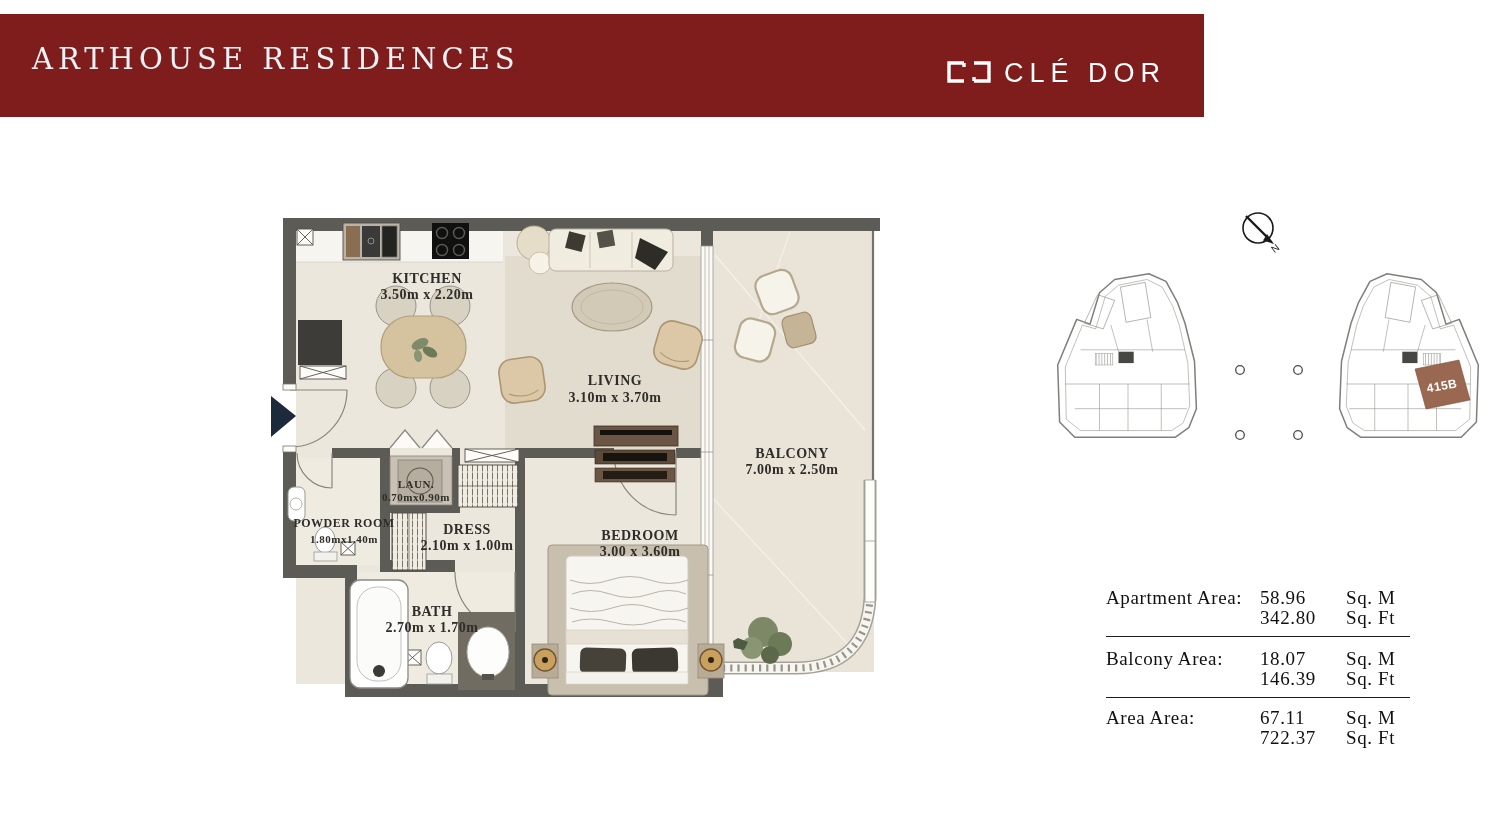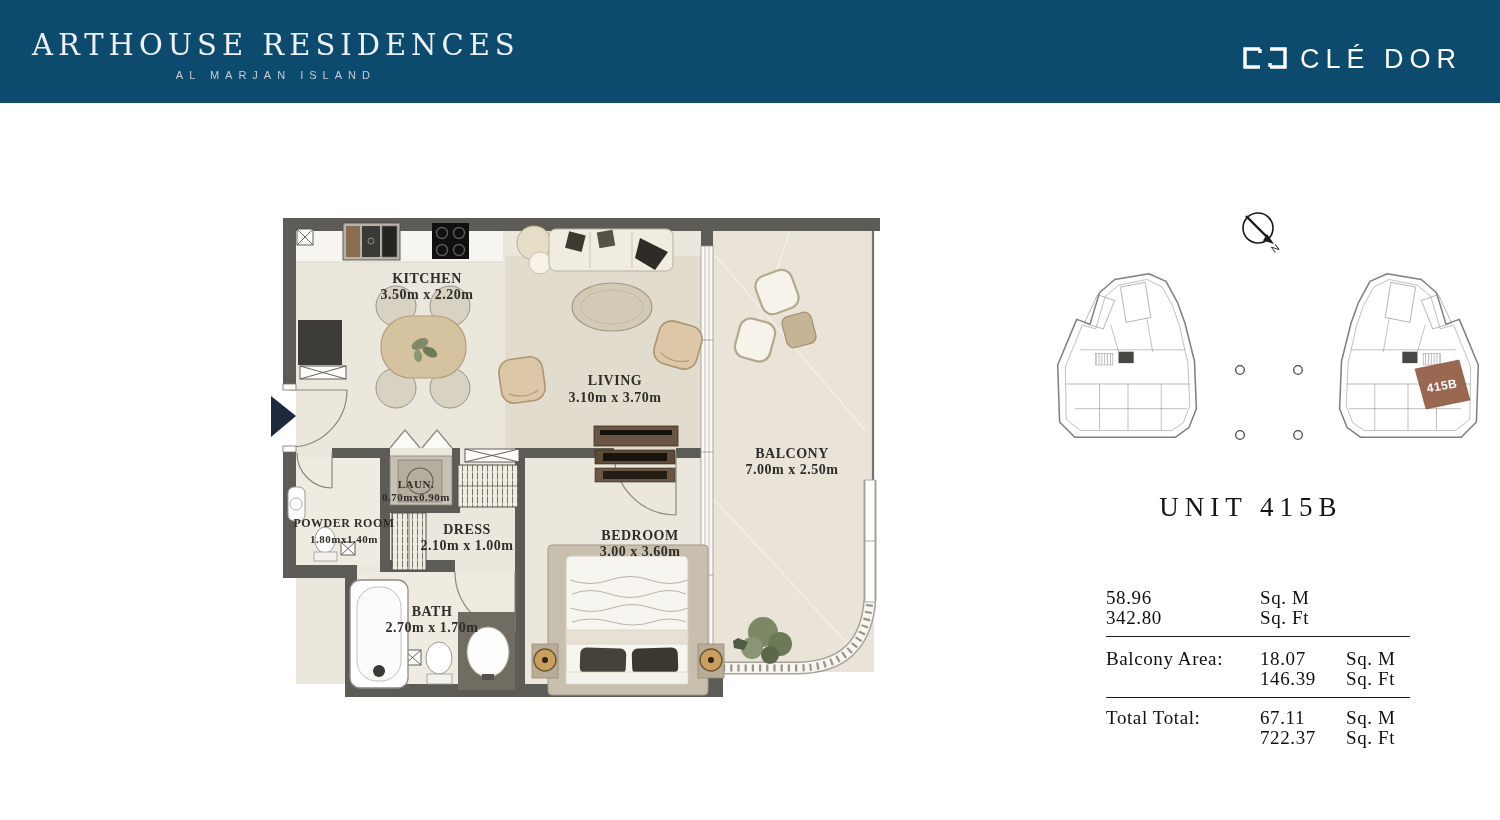--- a/index.html
+++ b/index.html
@@ -1,20 +1,20 @@
 <!DOCTYPE html>
 <html><head>
 <meta charset="utf-8">
 <style>
   html,body{margin:0;padding:0;background:#fff;}
   #page{position:relative;width:1500px;height:820px;background:#ffffff;overflow:hidden;
         font-family:"Liberation Serif",serif;}
 
   
-  .hdr{position:absolute;left:0;top:0;width:1500px;height:103px;background:#0c4a6e;}
+  .hdr{position:absolute;left:0;top:14px;width:1204px;height:103px;background:#7f1d1d;}
   .hdr-title-wrap{position:absolute;left:32px;top:28px;display:inline-block;text-align:center;}
   .hdr-title{font-family:"DejaVu Serif",serif;font-size:29px;letter-spacing:5px;color:#eef1f5;
              font-weight:500;white-space:nowrap;}
   .hdr-sub{margin-top:7px;font-family:"Liberation Sans",sans-serif;font-size:11px;
            letter-spacing:6px;color:#c6cfda;font-weight:400;}
   .brand{position:absolute;right:38px;top:44px;display:flex;align-items:center;gap:11px;}
   .brand-name{font-family:"Liberation Sans",sans-serif;font-size:27px;letter-spacing:6px;
               color:#ffffff;font-weight:400;white-space:nowrap;}
 
   
@@ -39,21 +39,20 @@
   .n-lbl{font-family:"Liberation Sans",sans-serif;font-size:10px;fill:#1a1a1a;}
 </style>
 </head>
 <body>
 
 <div id="page">
 
   <div class="hdr">
     <div class="hdr-title-wrap">
       <div class="hdr-title">ARTHOUSE RESIDENCES</div>
-      <div class="hdr-sub">AL MARJAN ISLAND</div>
     </div>
     <div class="brand">
       <span>
         <svg width="48" height="24" viewBox="0 0 48 24">
           <path d="M19,3 H4 V21 H19 M19,3 V7" fill="none" stroke="#ffffff" stroke-width="3.4"></path>
           <path d="M29,3 H44 V21 H29 M29,21 V17" fill="none" stroke="#ffffff" stroke-width="3.4"></path>
         </svg>
       </span>
       <span class="brand-name">CLÉ DOR</span>
     </div>
@@ -362,25 +361,25 @@
     </g>
     <g fill="#ffffff" stroke="#4a4a4a" stroke-width="1.3">
       <circle cx="1240" cy="370" r="4.3"></circle>
         <circle cx="1298" cy="370" r="4.3"></circle>
       <circle cx="1240" cy="435" r="4.3"></circle>
         <circle cx="1298" cy="435" r="4.3"></circle>
     </g>
   </svg>
 
   <div class="unit-block">
-    <div class="unit-line1">UNIT 415B</div>
   </div>
 
   <div class="area-table">
     <div class="area-row r1">
+      <div class="a-label">Apartment Area:</div>
       <div class="a-col">
         <div>58.96</div>
         <div>342.80</div>
       </div>
       <div class="a-col">
         <div>Sq. M</div>
         <div>Sq. Ft</div>
       </div>
     </div>
     <div class="area-row r2">
@@ -388,21 +387,21 @@
       <div class="a-col">
         <div>18.07</div>
         <div>146.39</div>
       </div>
       <div class="a-col">
         <div>Sq. M</div>
         <div>Sq. Ft</div>
       </div>
     </div>
     <div class="area-row r3">
-      <div class="a-label">Total Total:</div>
+      <div class="a-label">Area Area:</div>
       <div class="a-col">
         <div>67.11</div>
         <div>722.37</div>
       </div>
       <div class="a-col">
         <div>Sq. M</div>
         <div>Sq. Ft</div>
       </div>
     </div>
   </div>

